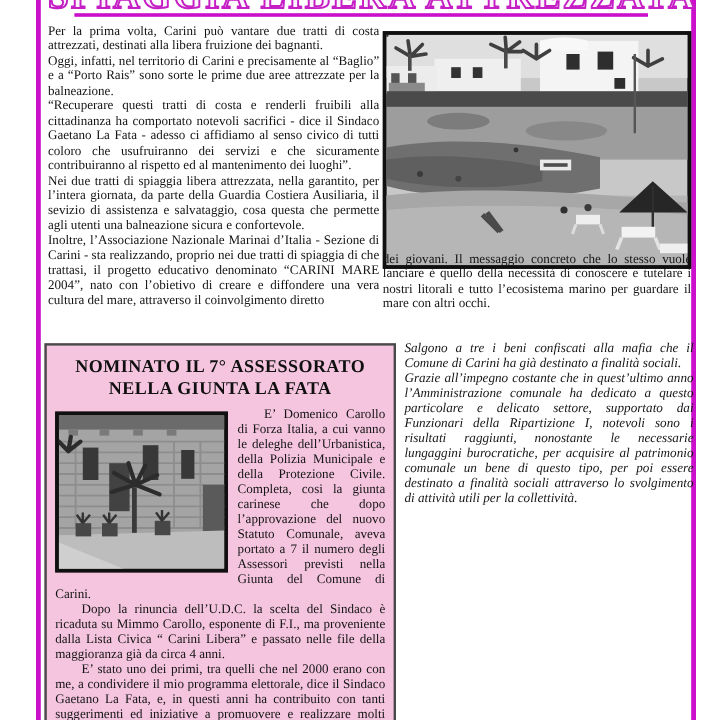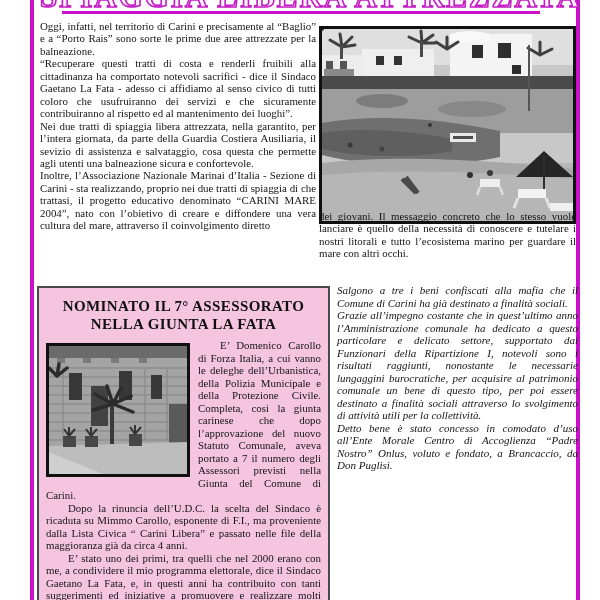--- a/index.html
+++ b/index.html
@@ -49,20 +49,21 @@
 
 <div>
 
   <div class="vrule left"></div>
   <div class="vrule right"></div>
 
   <div class="masthead">SPIAGGIA LIBERA ATTREZZATA</div>
   <div class="masthead-rule"></div>
 
   <div class="lead-col">
+    <p>Per la prima volta, Carini può vantare due tratti di costa attrezzati, destinati alla libera fruizione dei bagnanti.</p>
     <p>Oggi, infatti, nel territorio di Carini e precisamente al “Baglio” e a “Porto Rais” sono sorte le prime due aree attrezzate per la balneazione.</p>
     <p>“Recuperare questi tratti di costa e renderli fruibili alla cittadinanza ha comportato notevoli sacrifici - dice il Sindaco Gaetano La Fata - adesso ci affidiamo al senso civico di tutti coloro che usufruiranno dei servizi e che sicuramente contribuiranno al rispetto ed al mantenimento dei luoghi”.</p>
     <p>Nei due tratti di spiaggia libera attrezzata, nella garantito, per l’intera giornata, da parte della Guardia Costiera Ausiliaria, il sevizio di assistenza e salvataggio, cosa questa che permette agli utenti una balneazione sicura e confortevole.</p>
     <p>Inoltre, l’Associazione Nazionale Marinai d’Italia - Sezione di Carini - sta realizzando, proprio nei due tratti di spiaggia di che trattasi, il progetto educativo denominato “CARINI MARE 2004”, nato con l’obietivo di creare e diffondere una vera cultura del mare, attraverso il coinvolgimento diretto</p>
   </div>
 
   <div class="beach-photo photo-frame">
     <svg viewBox="0 0 251 192" preserveAspectRatio="none">
       <rect width="251" height="192" fill="#c8c8c8"></rect>
       <rect width="251" height="36" fill="#dfdfdf"></rect>
@@ -157,17 +158,16 @@
       <p>Dopo la rinuncia dell’U.D.C. la scelta del Sindaco è ricaduta su Mimmo Carollo, esponente di F.I., ma proveniente dalla Lista Civica “ Carini Libera” e passato nelle file della maggioranza già da circa 4 anni.</p>
       <p>E’ stato uno dei primi, tra quelli che nel 2000 erano con me, a condividere il mio programma elettorale, dice il Sindaco Gaetano La Fata, e, in questi anni ha contribuito con tanti suggerimenti ed iniziative a promuovere e realizzare molti programmi, utili per la città insieme con la maggioranza politica di centro-destra.</p>
 
     </div>
   </div>
 
   <div class="mafia-col">
     <div class="art">
       <p>Salgono  a tre i beni confiscati alla mafia che il Comune di Carini ha già destinato a finalità sociali.</p>
       <p>Grazie all’impegno costante che in quest’ultimo anno l’Amministrazione comunale ha dedicato a questo particolare e delicato settore, supportato dai Funzionari della Ripartizione I, notevoli sono i risultati raggiunti, nonostante le necessarie lungaggini burocratiche, per acquisire al patrimonio comunale un bene di questo tipo, per poi essere destinato a finalità sociali attraverso lo svolgimento di attività utili per la collettività.</p>
-      <p>Detto bene è stato concesso in comodato d’uso all’Ente Morale Centro di Accoglienza “Padre Nostro” Onlus, voluto e fondato, a Brancaccio, da Don Puglisi.</p>
     </div>
   </div>
 
 </div>
 
 </body></html>

